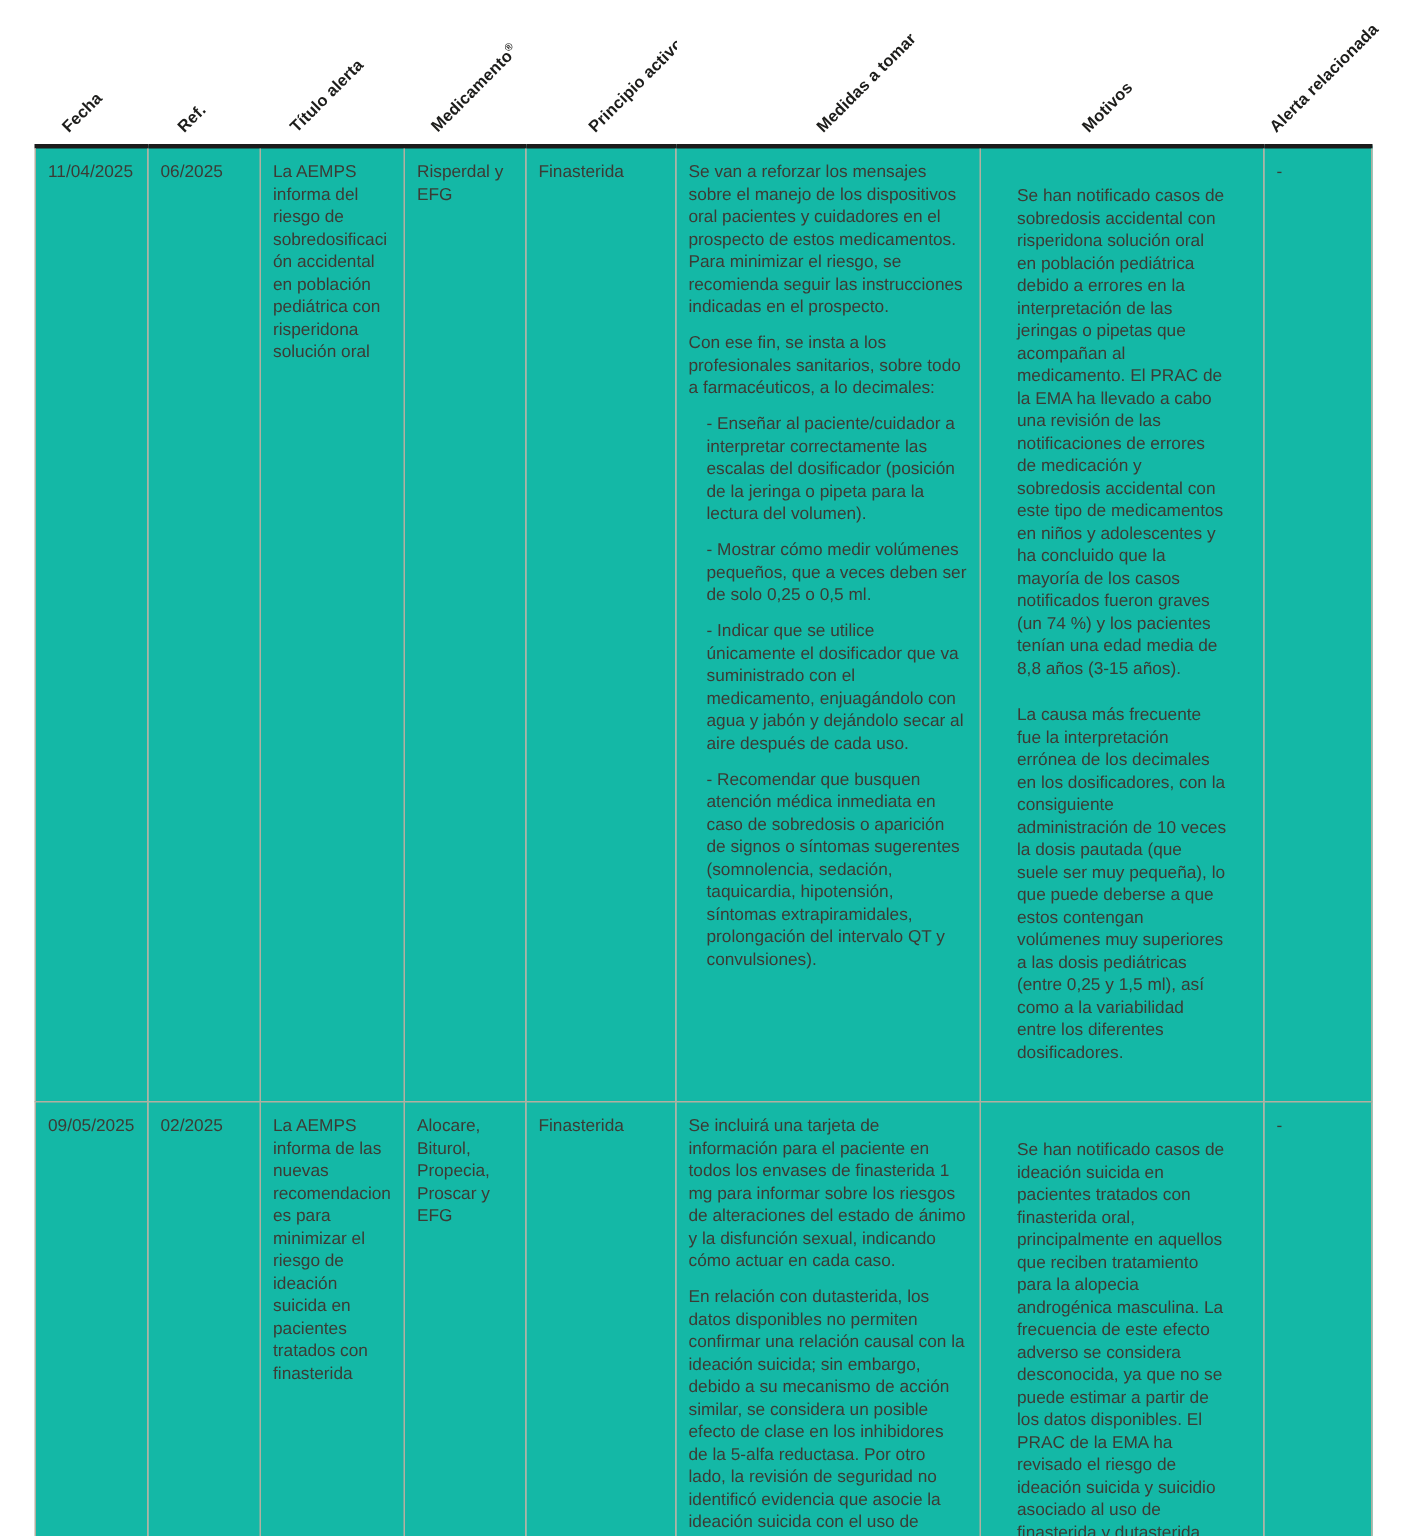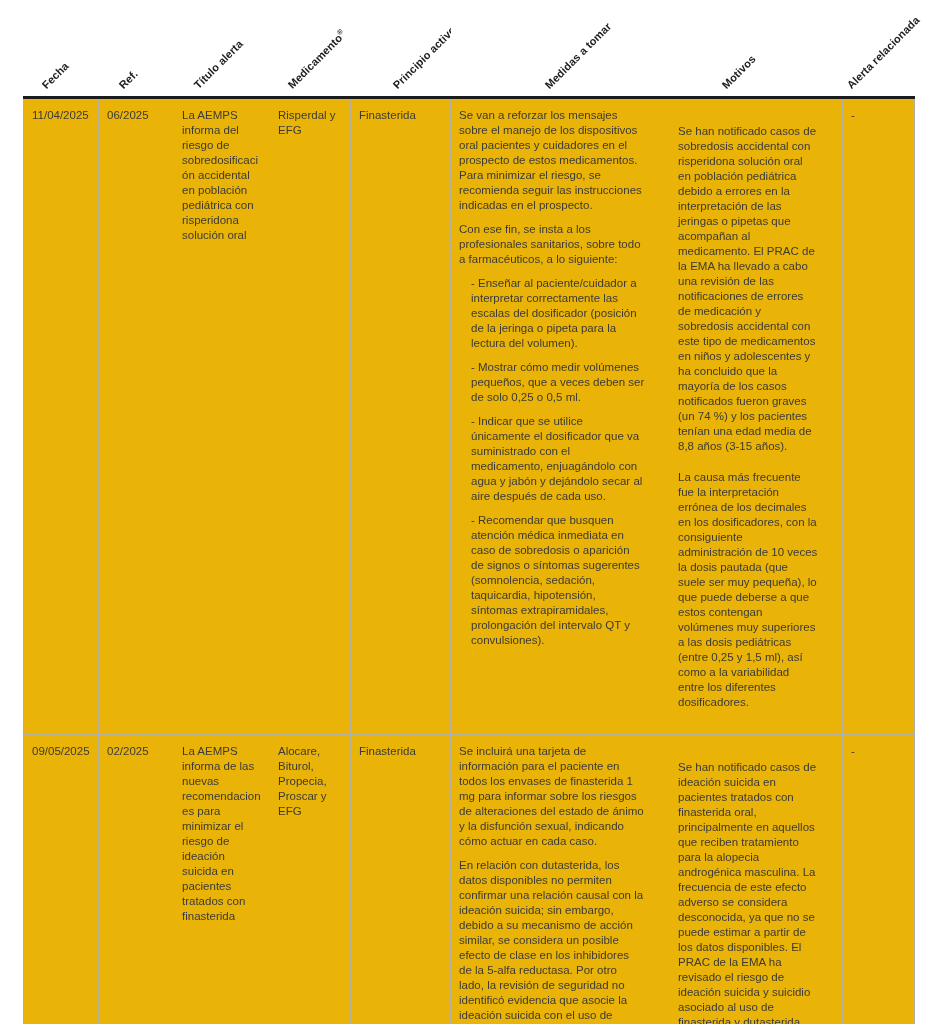--- a/index.html
+++ b/index.html
@@ -43,21 +43,21 @@
   th.h-ref         .rot { left: 26px; }
   th.h-titulo      .rot { left: 26px; }
   th.h-medicamento .rot { left: 24px; }
   th.h-principio   .rot { left: 48px; }
   th.h-medidas     .rot { left: 100px; }
   th.h-motivos     .rot { left: 74px; }
   th.h-alerta      .rot { left: 10px; }
 
   
   tbody td {
-    background: #eab308;
+    background: #14b8a6;
     border: 1px solid #b3afa0;
     vertical-align: top;
     padding: 9px 8px 8px 8px;
     font-size: 11.5px;
     line-height: 15px;
     overflow-wrap: break-word;
     hyphens: auto;
   }
   tbody tr.r0 { height: 527px; }
   tbody tr.r1 { height: 376px; }
@@ -112,21 +112,21 @@
     </thead>
     <tbody>
       <tr class="r0">
         <td>11/04/2025</td>
         <td>06/2025</td>
         <td>La AEMPS informa del riesgo de sobredosificación accidental en población pediátrica con risperidona solución oral</td>
         <td>Risperdal y EFG</td>
         <td>Finasterida</td>
         <td class="medidas">
           <p>Se van a reforzar los mensajes sobre el manejo de los dispositivos oral pacientes y cuidadores en el prospecto de estos medicamentos. Para minimizar el riesgo, se recomienda seguir las instrucciones indicadas en el prospecto.</p>
-          <p>Con ese fin, se insta a los profesionales sanitarios, sobre todo a farmacéuticos, a lo siguiente:</p>
+          <p>Con ese fin, se insta a los profesionales sanitarios, sobre todo a farmacéuticos, a lo decimales:</p>
           <p class="bullet">- Enseñar al paciente/cuidador a interpretar correctamente las escalas del dosificador (posición de la jeringa o pipeta para la lectura del volumen).</p>
           <p class="bullet">- Mostrar cómo medir volúmenes pequeños, que a veces deben ser de solo 0,25 o 0,5 ml.</p>
           <p class="bullet">- Indicar que se utilice únicamente el dosificador que va suministrado con el medicamento, enjuagándolo con agua y jabón y dejándolo secar al aire después de cada uso.</p>
           <p class="bullet">- Recomendar que busquen atención médica inmediata en caso de sobredosis o aparición de signos o síntomas sugerentes (somnolencia, sedación, taquicardia, hipotensión, síntomas extrapiramidales, prolongación del intervalo QT y convulsiones).</p>
         </td>
         <td class="motivos">
           <p>Se han notificado casos de sobredosis accidental con risperidona solución oral en población pediátrica debido a errores en la interpretación de las jeringas o pipetas que acompañan al medicamento. El PRAC de la EMA ha llevado a cabo una revisión de las notificaciones de errores de medicación y sobredosis accidental con este tipo de medicamentos en niños y adolescentes y ha concluido que la mayoría de los casos notificados fueron graves (un 74 %) y los pacientes tenían una edad media de 8,8 años (3-15 años).</p>
           <p>La causa más frecuente fue la interpretación errónea de los decimales en los dosificadores, con la consiguiente administración de 10 veces la dosis pautada (que suele ser muy pequeña), lo que puede deberse a que estos contengan volúmenes muy superiores a las dosis pediátricas (entre 0,25 y 1,5 ml), así como a la variabilidad entre los diferentes dosificadores.</p>
         </td>
         <td>-</td>

